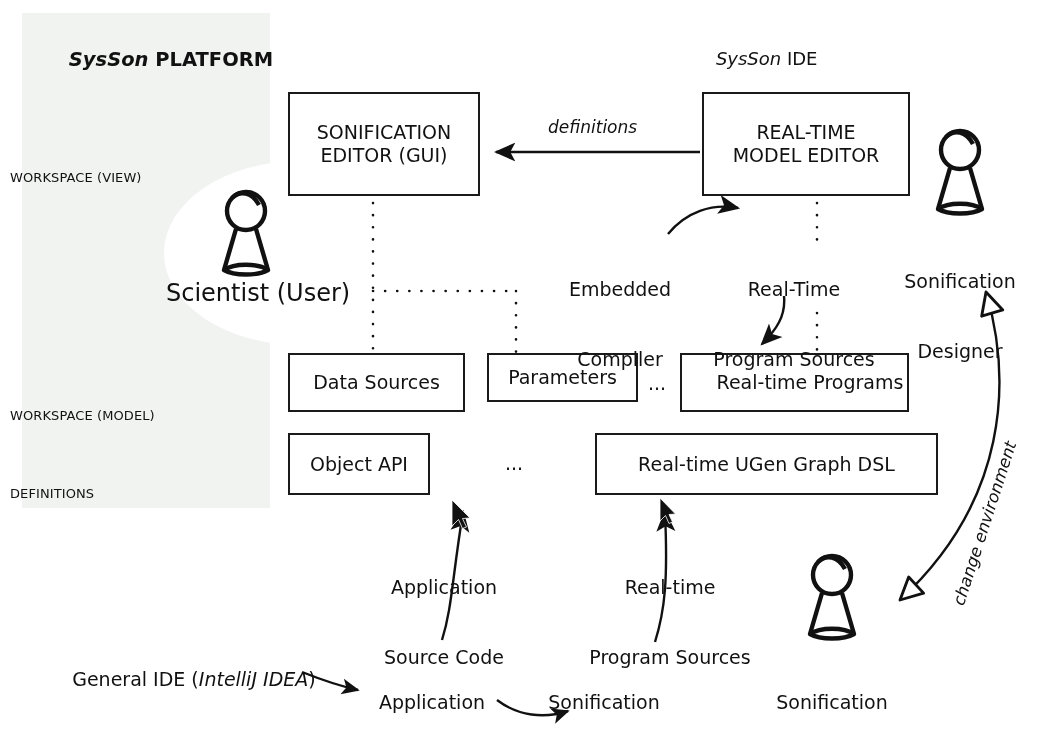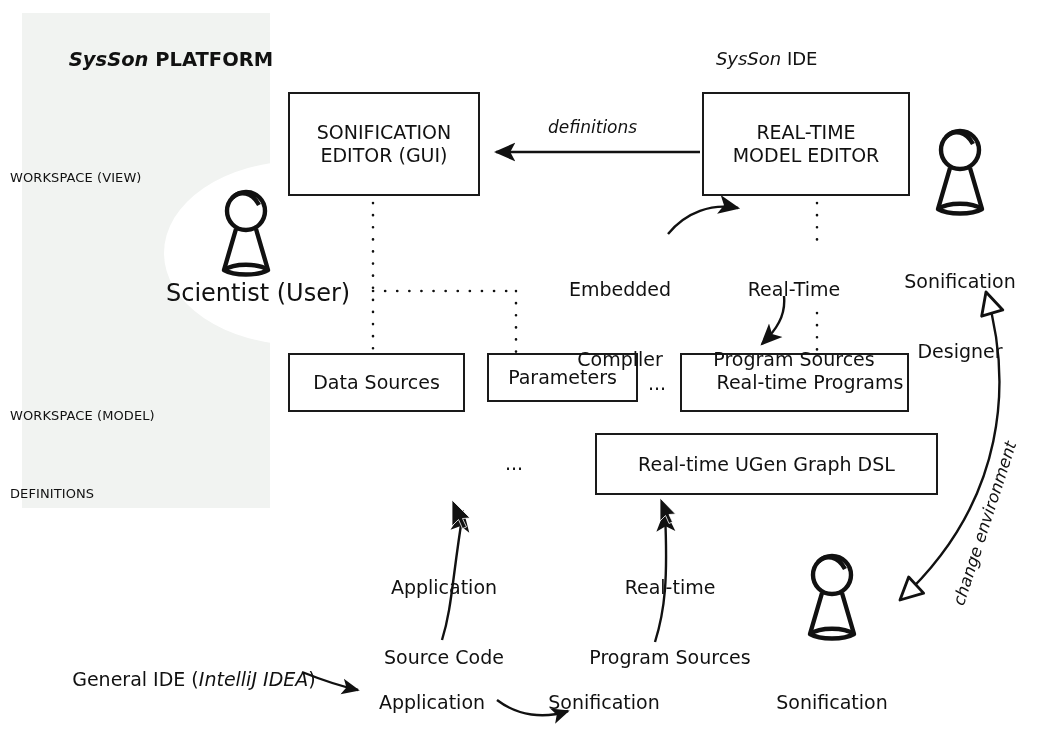--- a/index.html
+++ b/index.html
@@ -138,20 +138,21 @@
   </div>
 
   <div class="box" style="left:288px;top:353px;width:177px;height:59px;font-size:19px;">Data Sources</div>
 
   <div class="box" style="left:487px;top:353px;width:151px;height:49px;font-size:19px;">Parameters</div>
 
   <div class="lbl" style="left:648px;top:372px;font-size:19px;">...</div>
 
   <div class="box" style="left:680px;top:353px;width:229px;height:59px;font-size:19px;padding-left:31px;">Real-time Programs</div>
 
+  <div class="box" style="left:288px;top:433px;width:142px;height:62px;font-size:19px;">Object API</div>
 
   <div class="lbl" style="left:505px;top:452px;font-size:19px;">...</div>
 
   <div class="box" style="left:595px;top:433px;width:343px;height:62px;font-size:19px;">Real-time UGen Graph DSL</div>
 
   <div class="lbl ital" style="left:548px;top:117px;font-size:17px;">definitions</div>
 
   <div class="lbl centered" style="left:545px;top:232px;width:150px;font-size:19px;">
     <div>Embedded</div>
     <div>Compiler</div>

